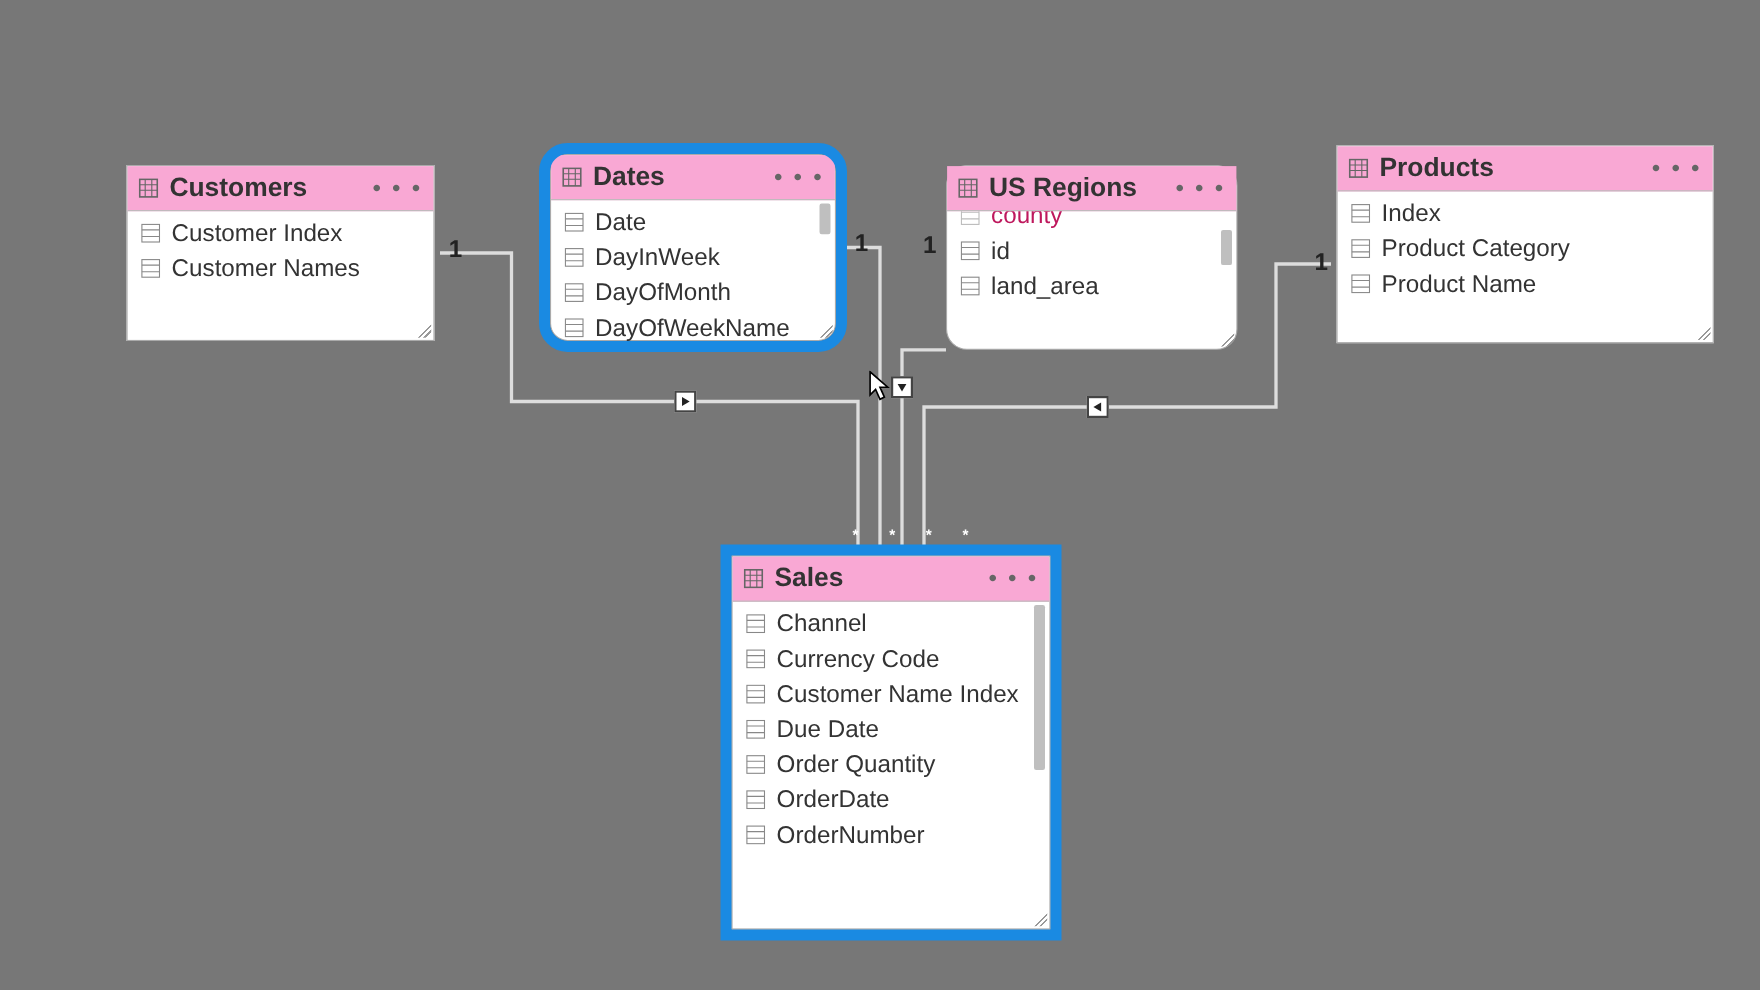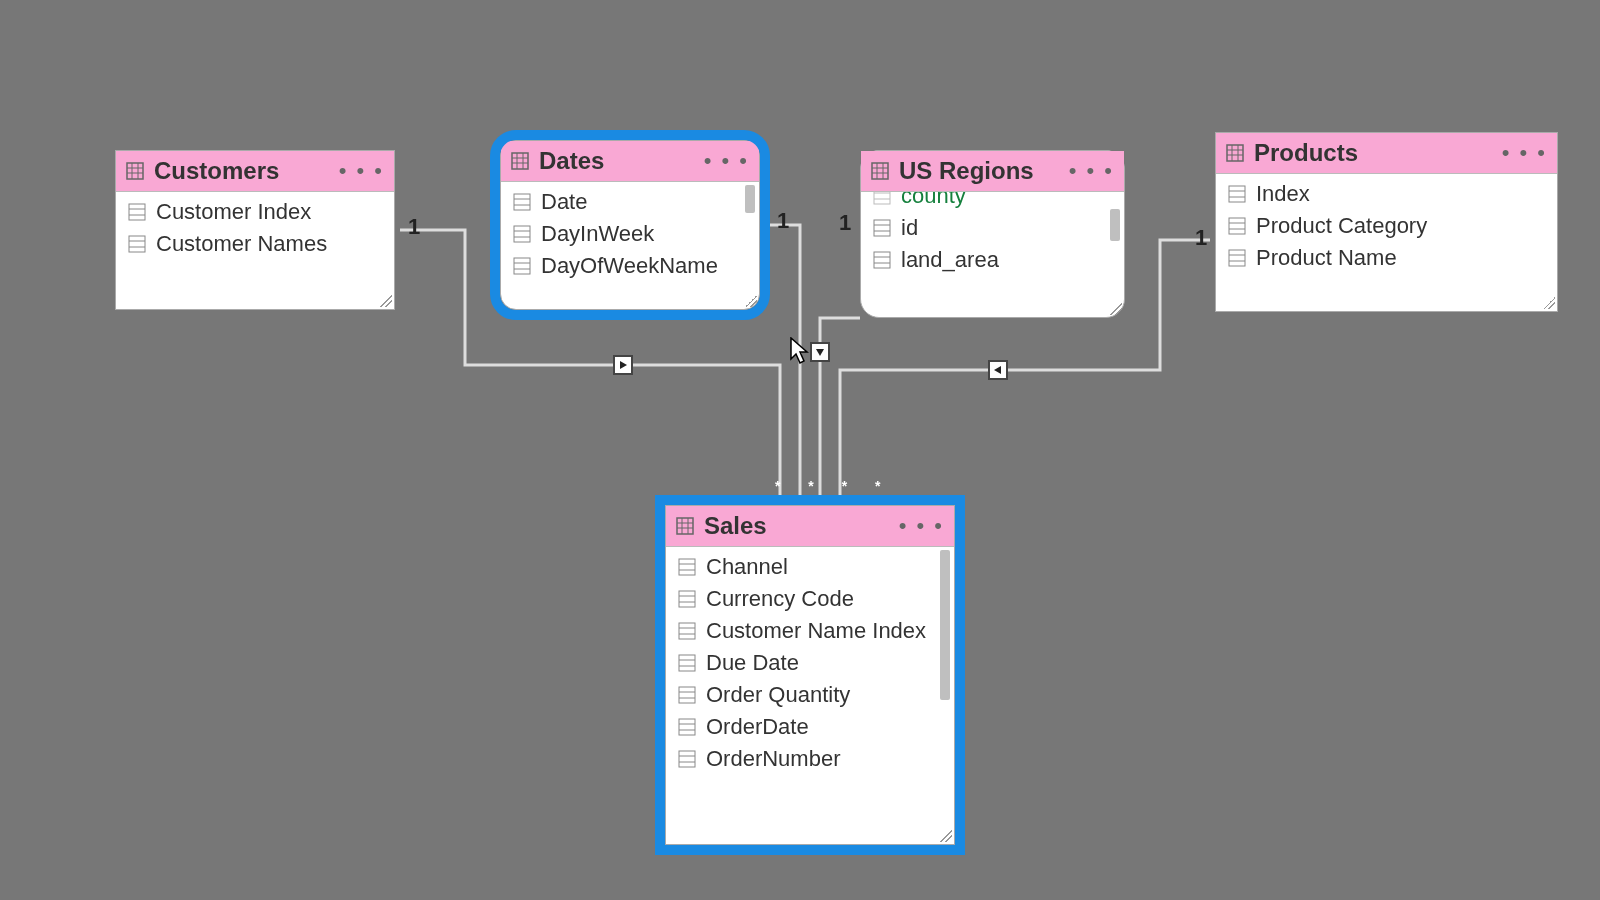--- a/index.html
+++ b/index.html
@@ -56,21 +56,21 @@
   .field-row {
     display: flex;
     align-items: center;
     gap: 10px;
     padding: 3px 12px;
     font-size: 22px;
     color: #333;
     white-space: nowrap;
   }
   .field-row.scrolled-out {
-    color: #15803d;
+    color: #be185d;
     margin-top: -12px;
     overflow: hidden;
   }
   
   .tbl-icon {
     width: 18px;
     height: 18px;
     display: inline-block;
     flex-shrink: 0;
   }
@@ -254,20 +254,30 @@
           <span>DayInWeek</span>
         </div>
       <div class="field-row">
           <span class="tbl-icon">
             <svg viewBox="0 0 18 18">
               <rect x="1" y="1" width="16" height="16" fill="none" stroke="#888"></rect>
               <line x1="1" y1="6" x2="17" y2="6" stroke="#888"></line>
               <line x1="1" y1="12" x2="17" y2="12" stroke="#888"></line>
             </svg>
           </span>
+          <span>DayOfMonth</span>
+        </div>
+      <div class="field-row">
+          <span class="tbl-icon">
+            <svg viewBox="0 0 18 18">
+              <rect x="1" y="1" width="16" height="16" fill="none" stroke="#888"></rect>
+              <line x1="1" y1="6" x2="17" y2="6" stroke="#888"></line>
+              <line x1="1" y1="12" x2="17" y2="12" stroke="#888"></line>
+            </svg>
+          </span>
           <span>DayOfWeekName</span>
         </div>
     </div>
     <div class="scroll-thumb" style="top:44px; height:28px;"></div>
     <div class="resize-grip"></div>
   </div>
 
   <div class="table-card" style="left:860px; top:150px; width:265px; height:168px;border-radius:19px;">
     <div class="card-header">
       <span class="tbl-icon">

